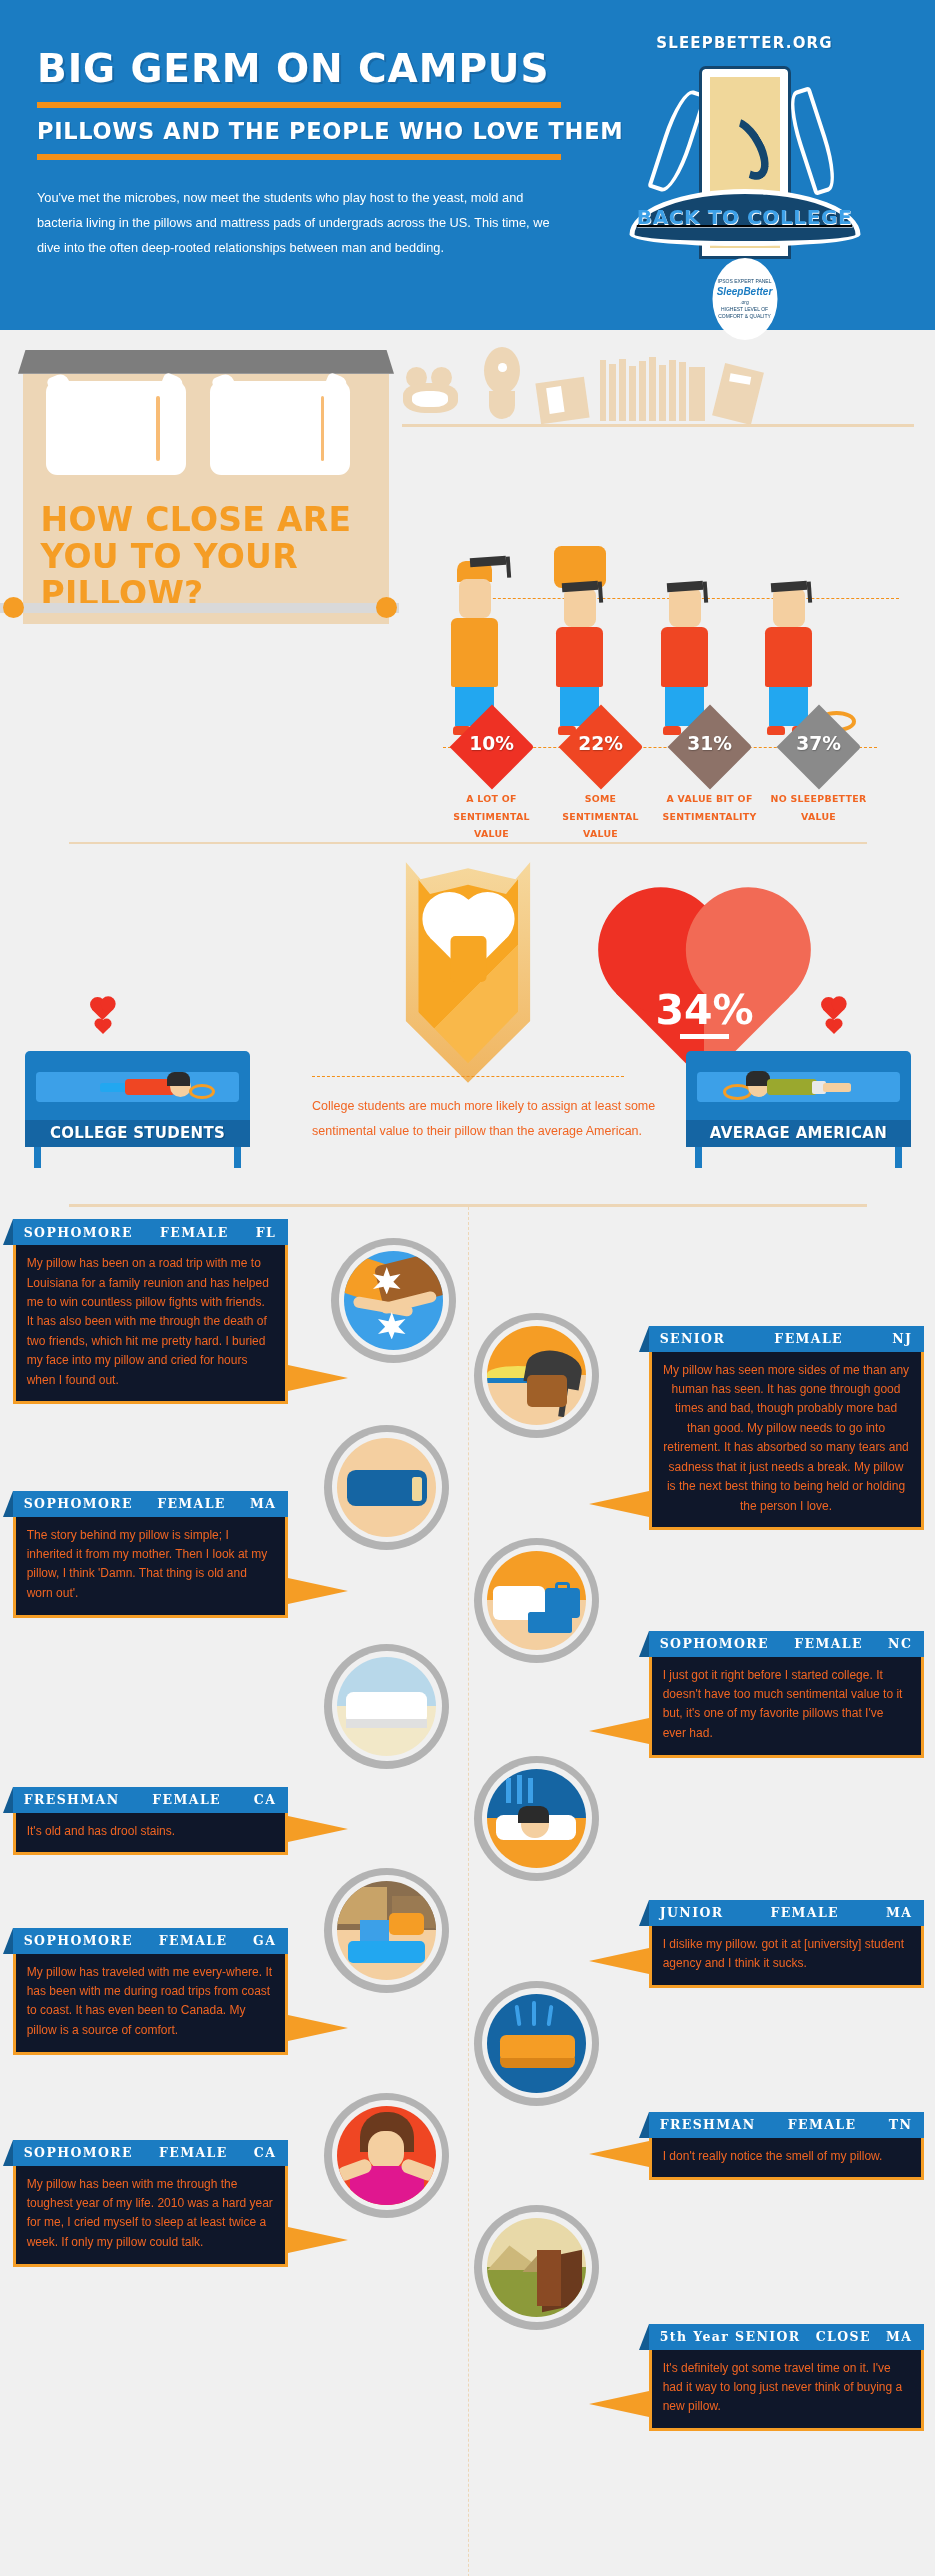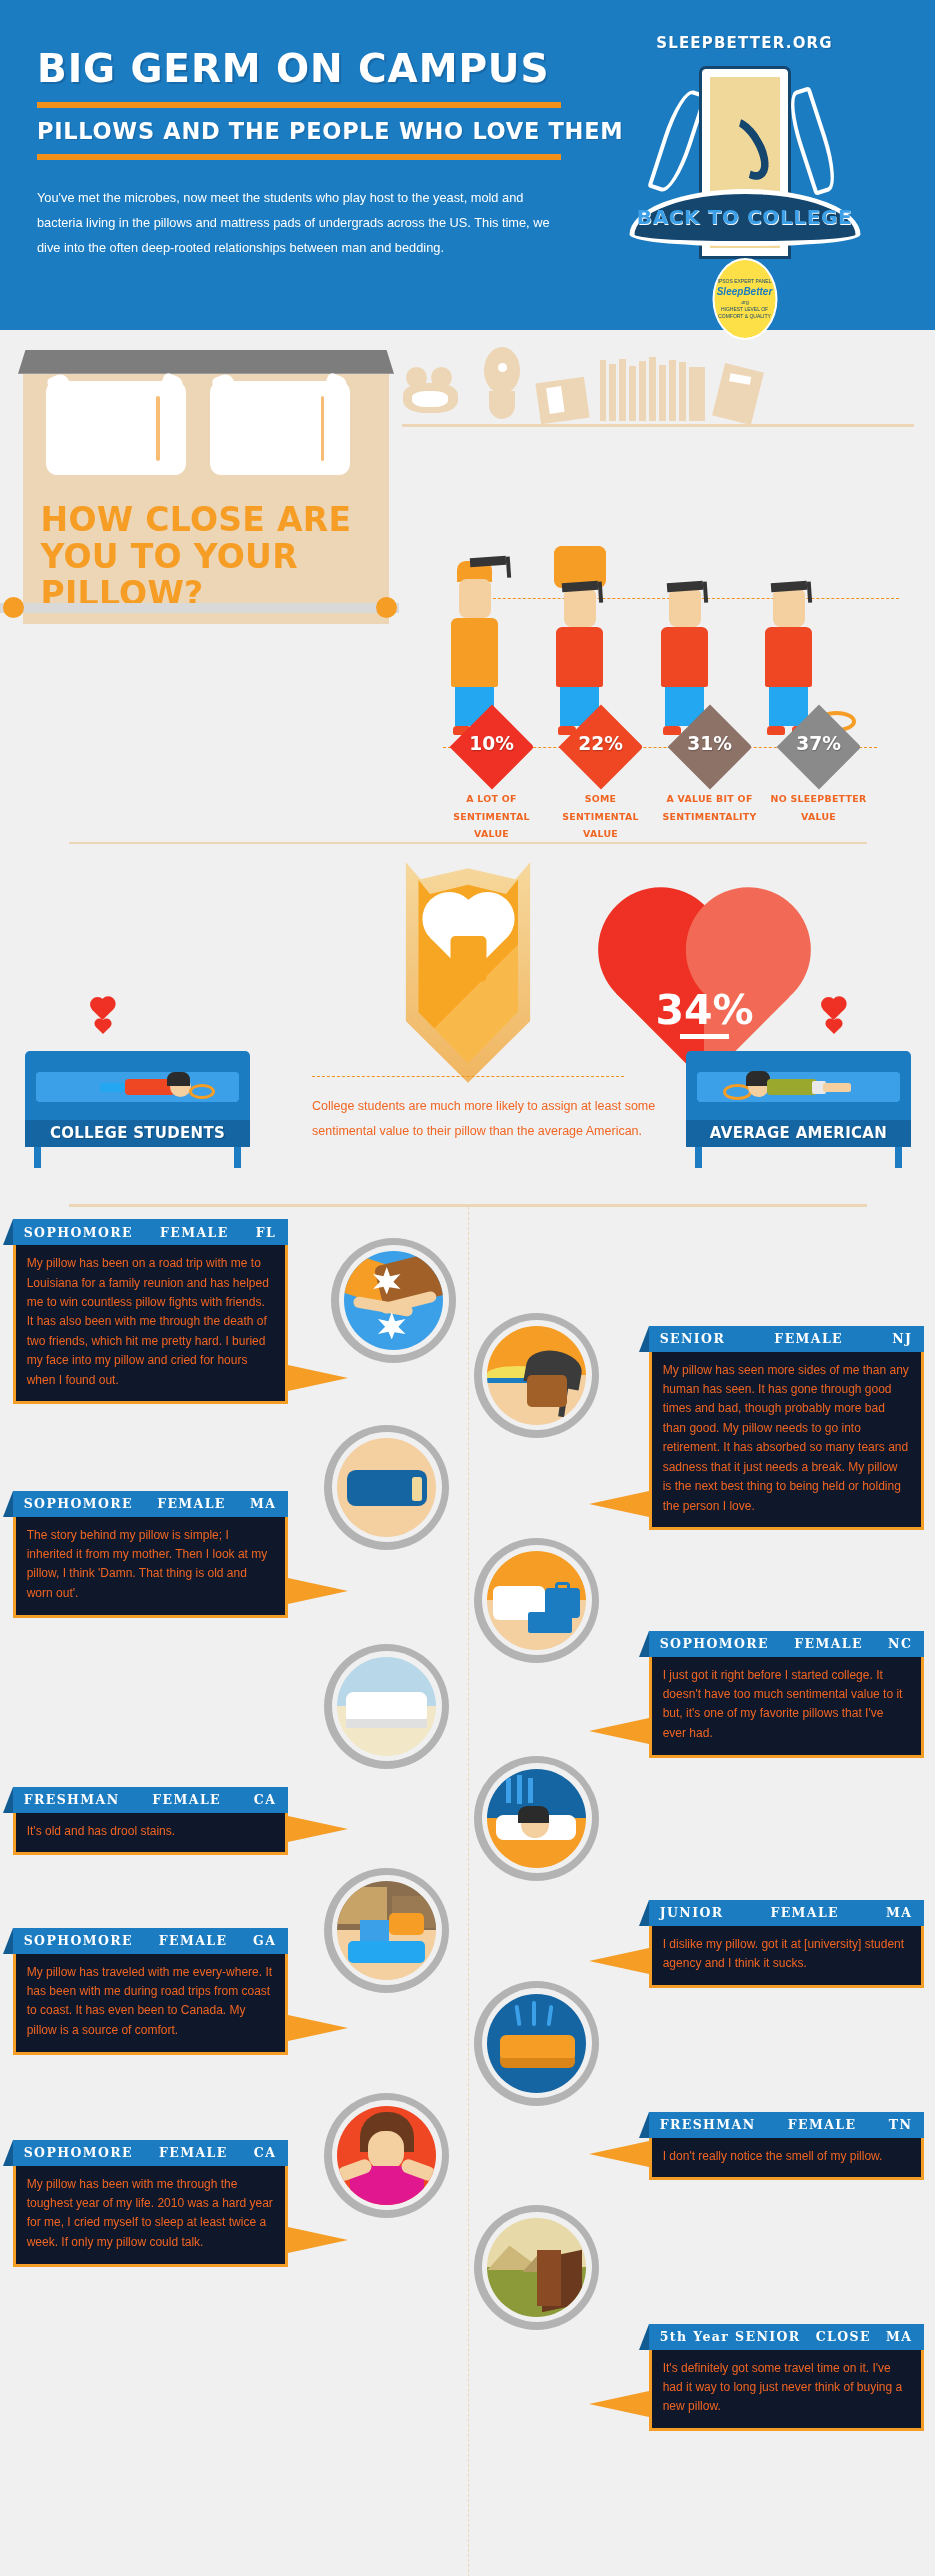--- a/index.html
+++ b/index.html
@@ -80,29 +80,29 @@
   }
   .crest-leaf {
     position: absolute; width: 29px; height: 106px; background: #1b7cc2;
     border: 4.4px solid #ffffff; border-radius: 50% 3.7px 50% 3.7px;
   }
   .crest-banner {
     position: absolute; top: 131px; left: 50%; transform: translateX(-50%);
     width: 231px; height: 57px;
     background: #14466e; border: 5px solid #ffffff;
     border-radius: 50% 50% 46% 46% / 80% 80% 20% 20%;
-    display: flex; align-items: center; justify-content: center;
+    display: flex; align-items: center; justify-content: center; text-decoration: underline;
   }
   .crest-banner span {
     color: #3ca0e8; font-family: "DejaVu Sans", sans-serif; font-weight: bold;
     font-size: 20px; letter-spacing: 0.6px; text-shadow: 0.6px 0.6px 0 #fff;
   }
   .crest-seal {
     position: absolute; top: 200px; left: 50%; transform: translateX(-50%);
-    width: 65px; height: 82px; background: #fde047;
+    width: 65px; height: 82px; background: #ffffff;
     border-radius: 50%; border: 2.5px solid #fff;
     display: flex; align-items: center; justify-content: center; flex-direction: column;
     font-size: 5px; color: #14466e; text-align: center; line-height: 1.4;
   }
   .crest-seal .sb { font-size: 10px; font-weight: bold; color: #1b7cc2; font-style: italic; }
 
   
   .sec-close { position: relative; padding: 0 0 25px 0; min-height: 437px; }
   .bed-panel {
     position: absolute; left: 23px; top: 20px; width: 366px; height: 275px;
@@ -691,21 +691,21 @@
     <div class="quote left" style="left:12.5px;top:12.5px;">
       <div class="qhead">
         <span class="hl">SOPHOMORE</span>
         <span class="hl">FEMALE</span>
         <span class="hl">FL</span>
       </div>
       <div class="qbody">My pillow has been on a road trip with me to Louisiana for a family reunion and has helped me to win countless pillow fights with friends. It has also been with me through the death of two friends, which hit me pretty hard. I buried my face into my pillow and cried for hours when I found out.</div>
       <div class="tail"></div>
     </div>
 
-    <div class="quote right" style="right:12.5px;top:119px;">
+    <div class="quote right" style="right:12.5px;top:119px;text-align:center;">
       <div class="qhead">
         <span class="hl">SENIOR</span>
         <span class="hl">FEMALE</span>
         <span class="hl">NJ</span>
       </div>
       <div class="qbody">My pillow has seen more sides of me than any human has seen. It has gone through good times and bad, though probably more bad than good. My pillow needs to go into retirement. It has absorbed so many tears and sadness that it just needs a break. My pillow is the next best thing to being held or holding the person I love.</div>
       <div class="tail"></div>
     </div>
 
     <div class="quote left" style="left:12.5px;top:284px;">

